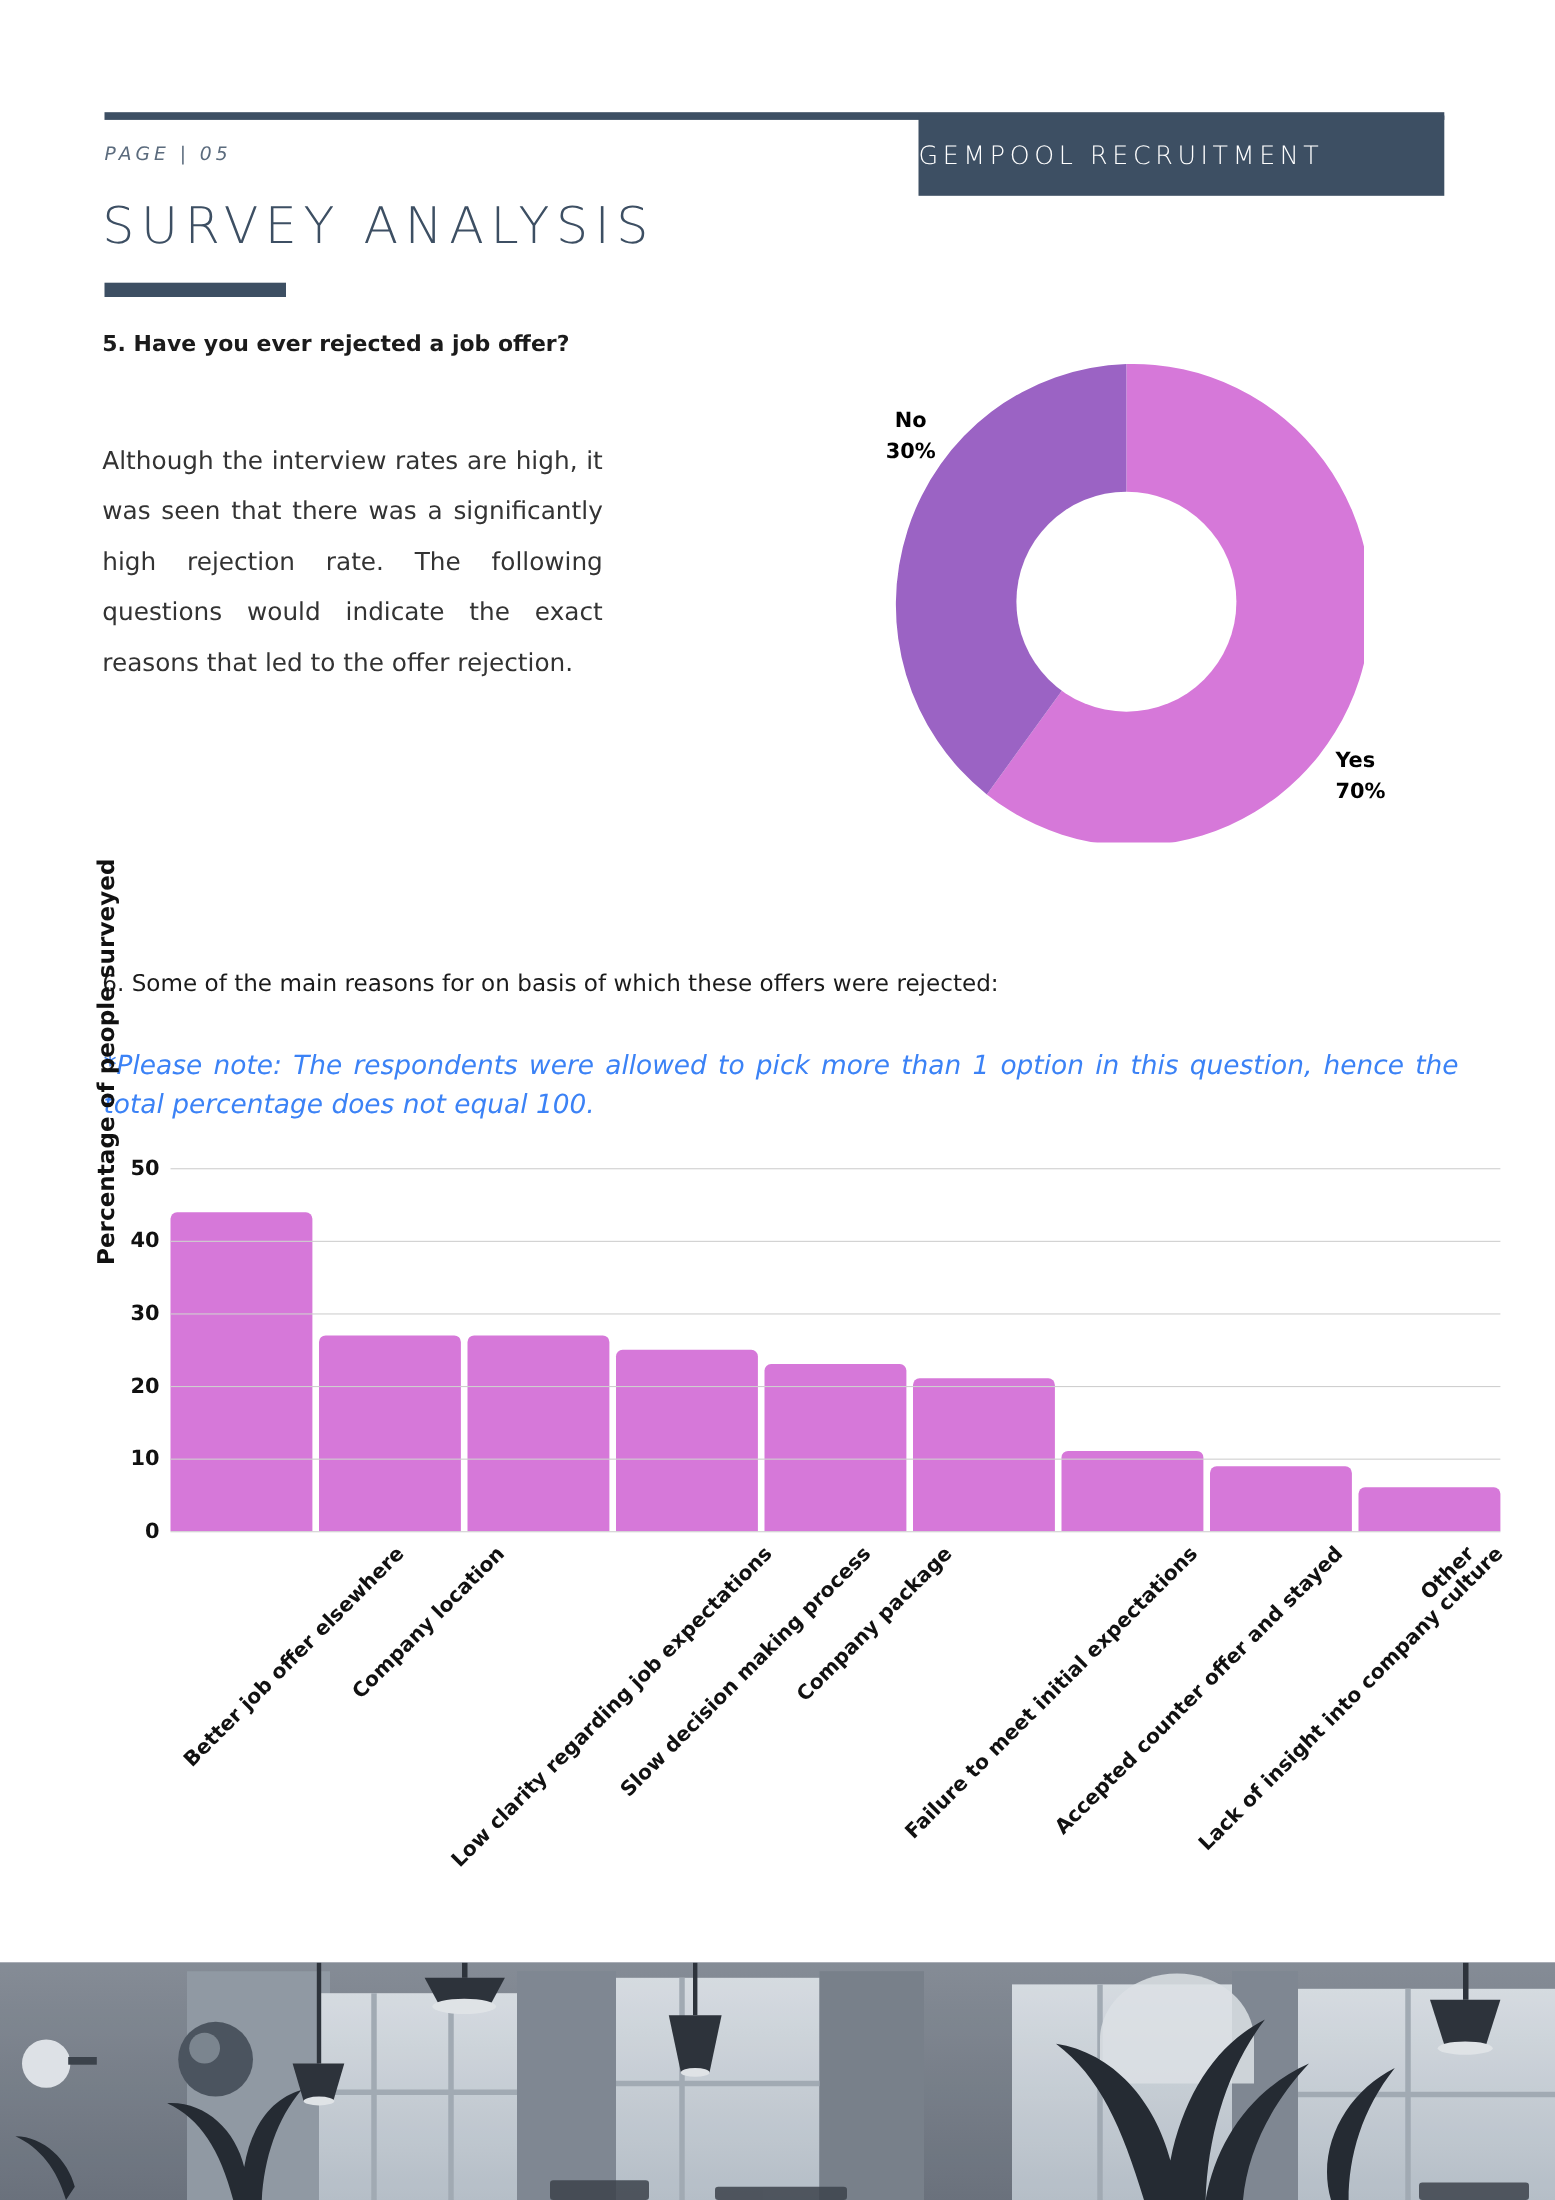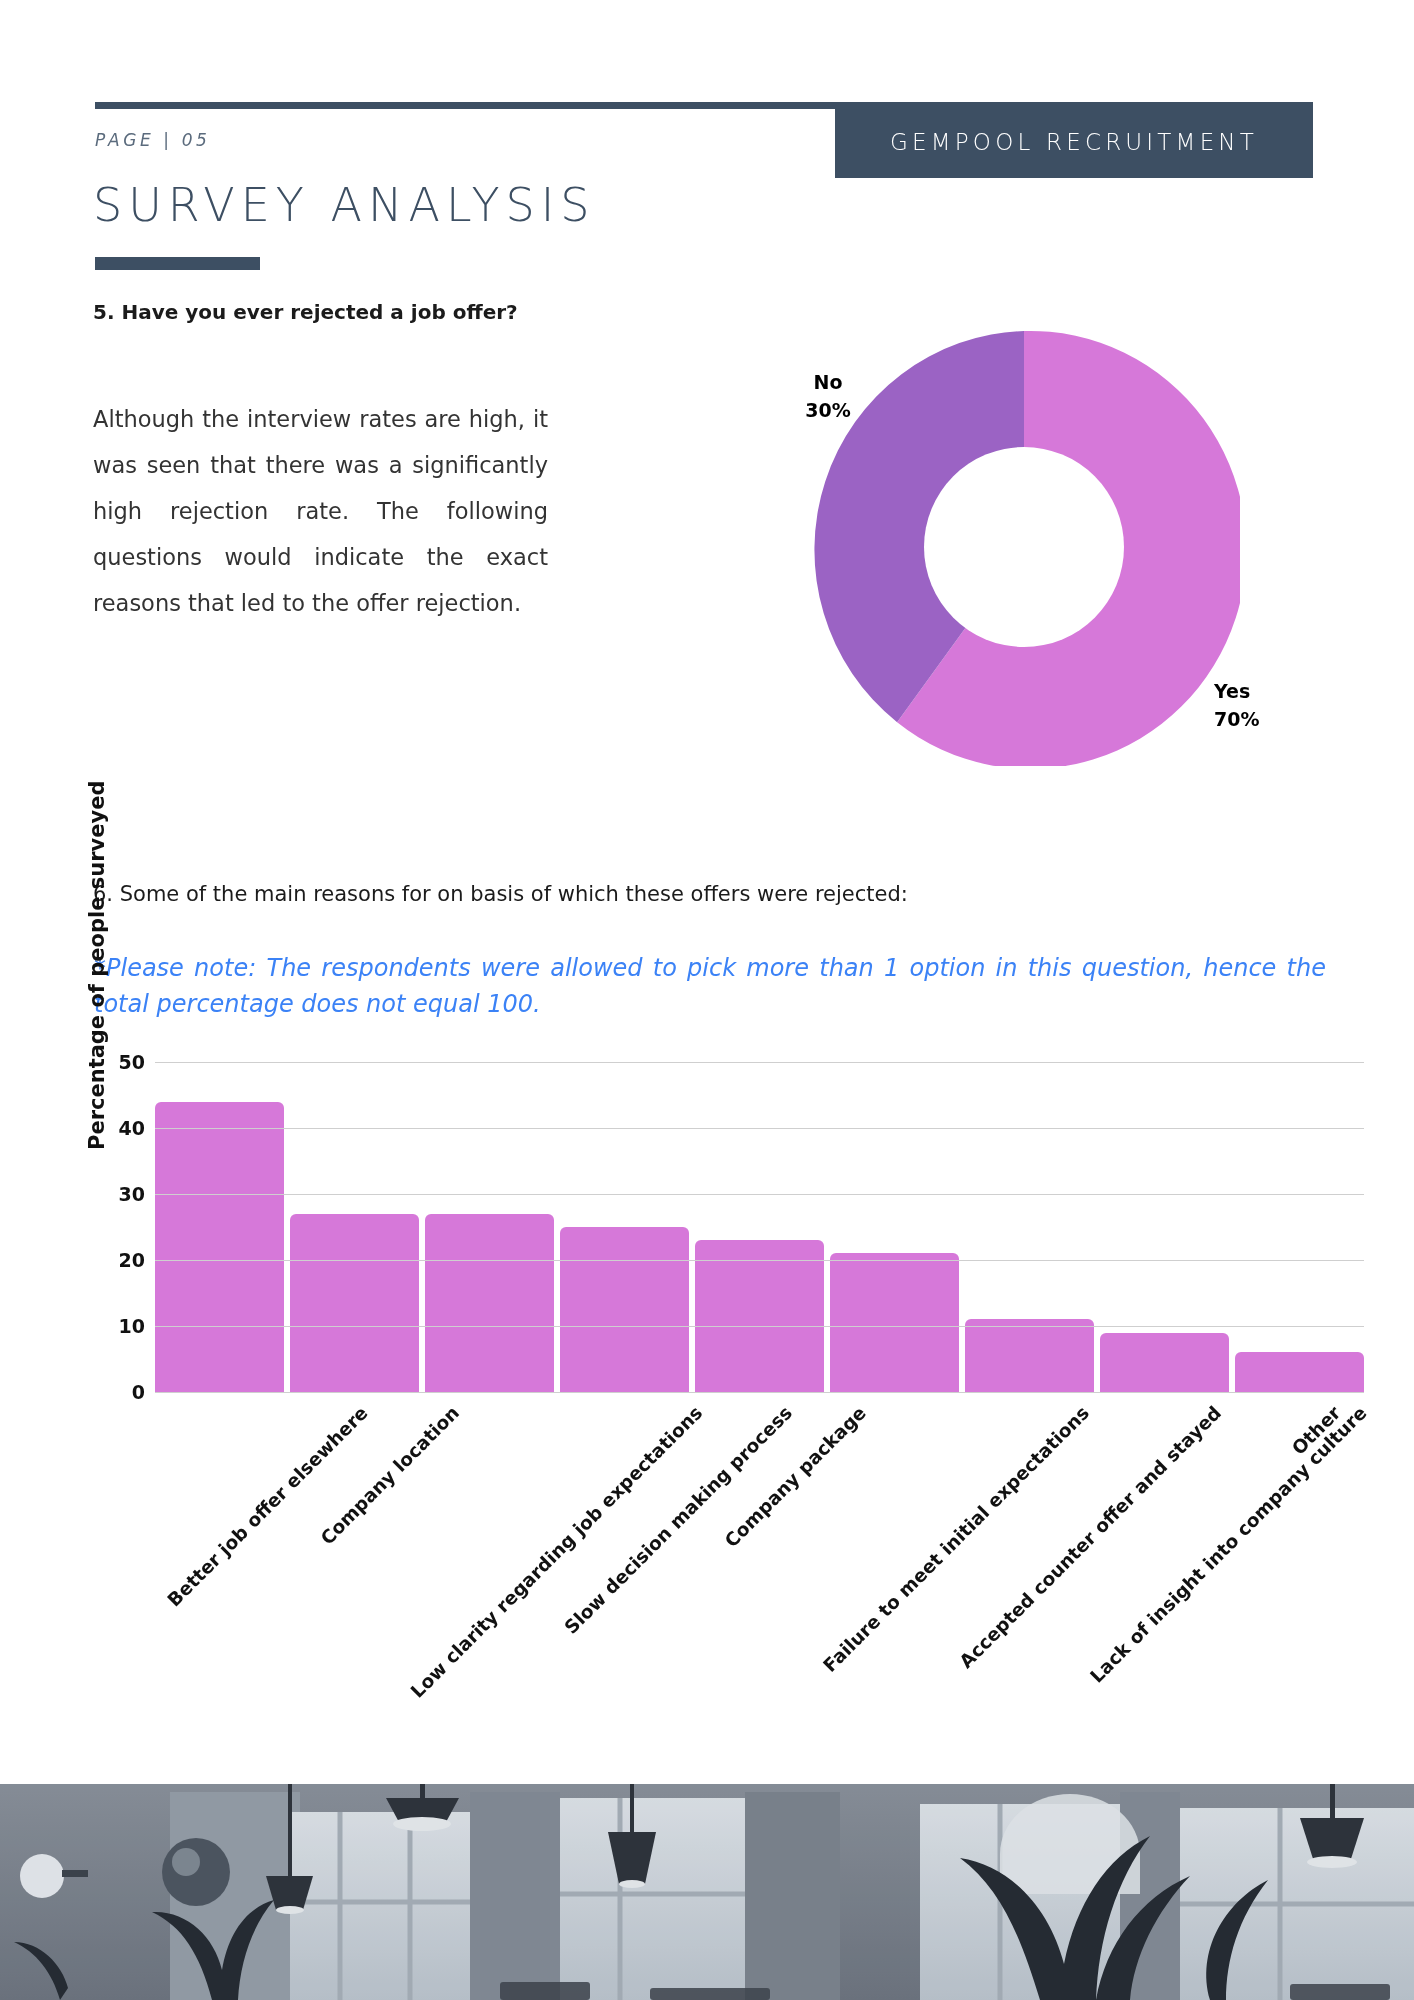--- a/index.html
+++ b/index.html
@@ -26,21 +26,20 @@
   }
   .header-band {
     position: absolute;
     left: 835px;
     top: 105px;
     width: 478px;
     height: 73px;
     background: #3d4f63;
     display: flex;
     align-items: center;
-    justify-content: center;
   }
   .header-band-text {
     color: #ffffff;
     font-family: "DejaVu Sans", sans-serif;
     font-size: 23px;
     font-weight: 300;
     letter-spacing: 4.2px;
   }
   .page-label {
     position: absolute;

